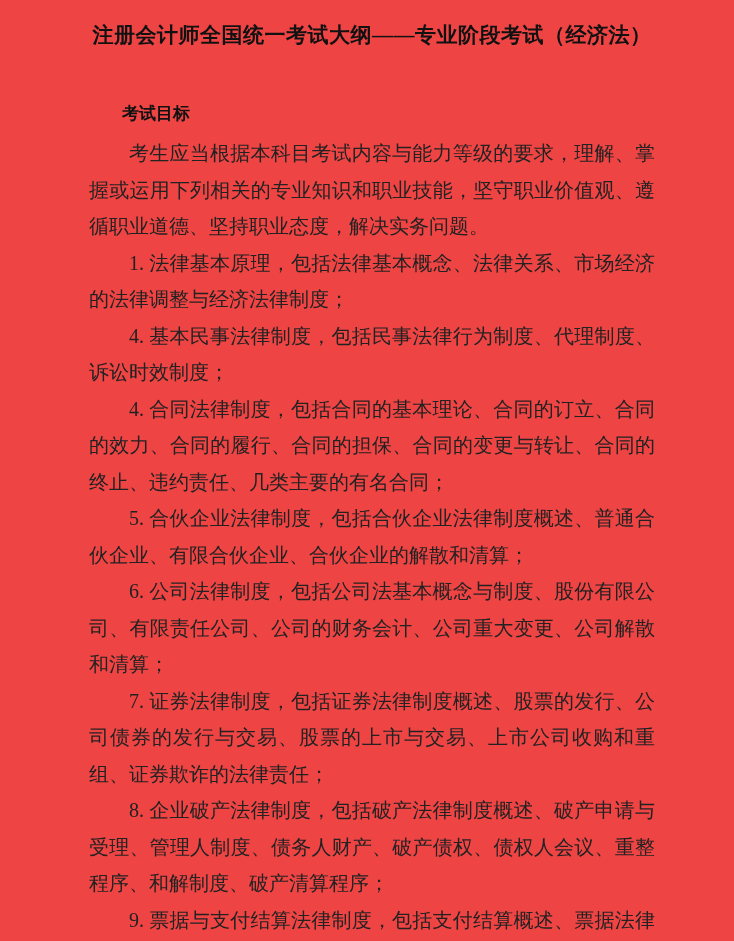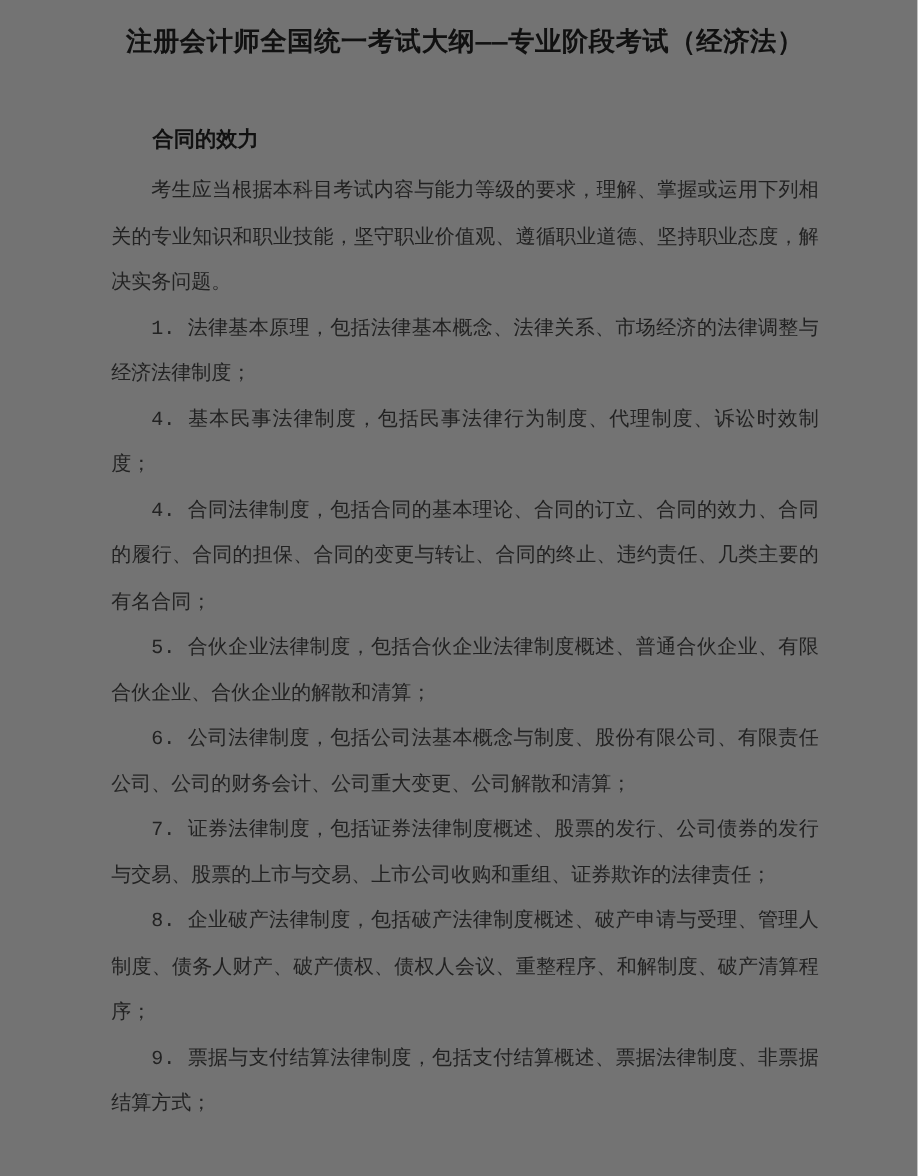--- a/index.html
+++ b/index.html
@@ -5,24 +5,24 @@
   html, body {
     margin: 0;
     padding: 0;
     background: #ffffff;
   }
   .page {
     position: relative;
     width: 734px;
     height: 941px;
     box-sizing: border-box;
-    background: #737373;
+    background: #ef4444;
     padding: 19px 79px 0 89px;
     overflow: hidden;
-    font-family: Liberation Mono, monospace;
+    font-family: Liberation Serif, serif;
   }
   .doc-title {
     text-align: center;
     font-weight: 700;
     font-size: 21px;
     line-height: 33px;
     color: #111111;
     letter-spacing: 0.5px;
   }
   .section-heading {
@@ -31,37 +31,37 @@
     font-size: 17px;
     font-weight: 700;
     line-height: 20px;
     color: #111111;
   }
   .body-text {
     margin-top: 11px;
   }
   .body-text p {
     margin: 0;
-    font-size: 16px;
+    font-size: 20px;
     line-height: 36.5px;
     text-indent: 2em;
     text-align: justify;
     color: #222222;
   }
 </style>
 </head>
 <body>
 
 <div class="page">
 
   <div class="doc-title">
     <div>注册会计师全国统一考试大纲——专业阶段考试（经济法）</div>
   </div>
 
-  <div class="section-heading">合同的效力</div>
+  <div class="section-heading">考试目标</div>
 
   <div class="body-text">
     <p>考生应当根据本科目考试内容与能力等级的要求，理解、掌握或运用下列相关的专业知识和职业技能，坚守职业价值观、遵循职业道德、坚持职业态度，解决实务问题。</p>
     <p>1. 法律基本原理，包括法律基本概念、法律关系、市场经济的法律调整与经济法律制度；</p>
     <p>4. 基本民事法律制度，包括民事法律行为制度、代理制度、诉讼时效制度；</p>
     <p>4. 合同法律制度，包括合同的基本理论、合同的订立、合同的效力、合同的履行、合同的担保、合同的变更与转让、合同的终止、违约责任、几类主要的有名合同；</p>
     <p>5. 合伙企业法律制度，包括合伙企业法律制度概述、普通合伙企业、有限合伙企业、合伙企业的解散和清算；</p>
     <p>6. 公司法律制度，包括公司法基本概念与制度、股份有限公司、有限责任公司、公司的财务会计、公司重大变更、公司解散和清算；</p>
     <p>7. 证券法律制度，包括证券法律制度概述、股票的发行、公司债券的发行与交易、股票的上市与交易、上市公司收购和重组、证券欺诈的法律责任；</p>
     <p>8. 企业破产法律制度，包括破产法律制度概述、破产申请与受理、管理人制度、债务人财产、破产债权、债权人会议、重整程序、和解制度、破产清算程序；</p>

